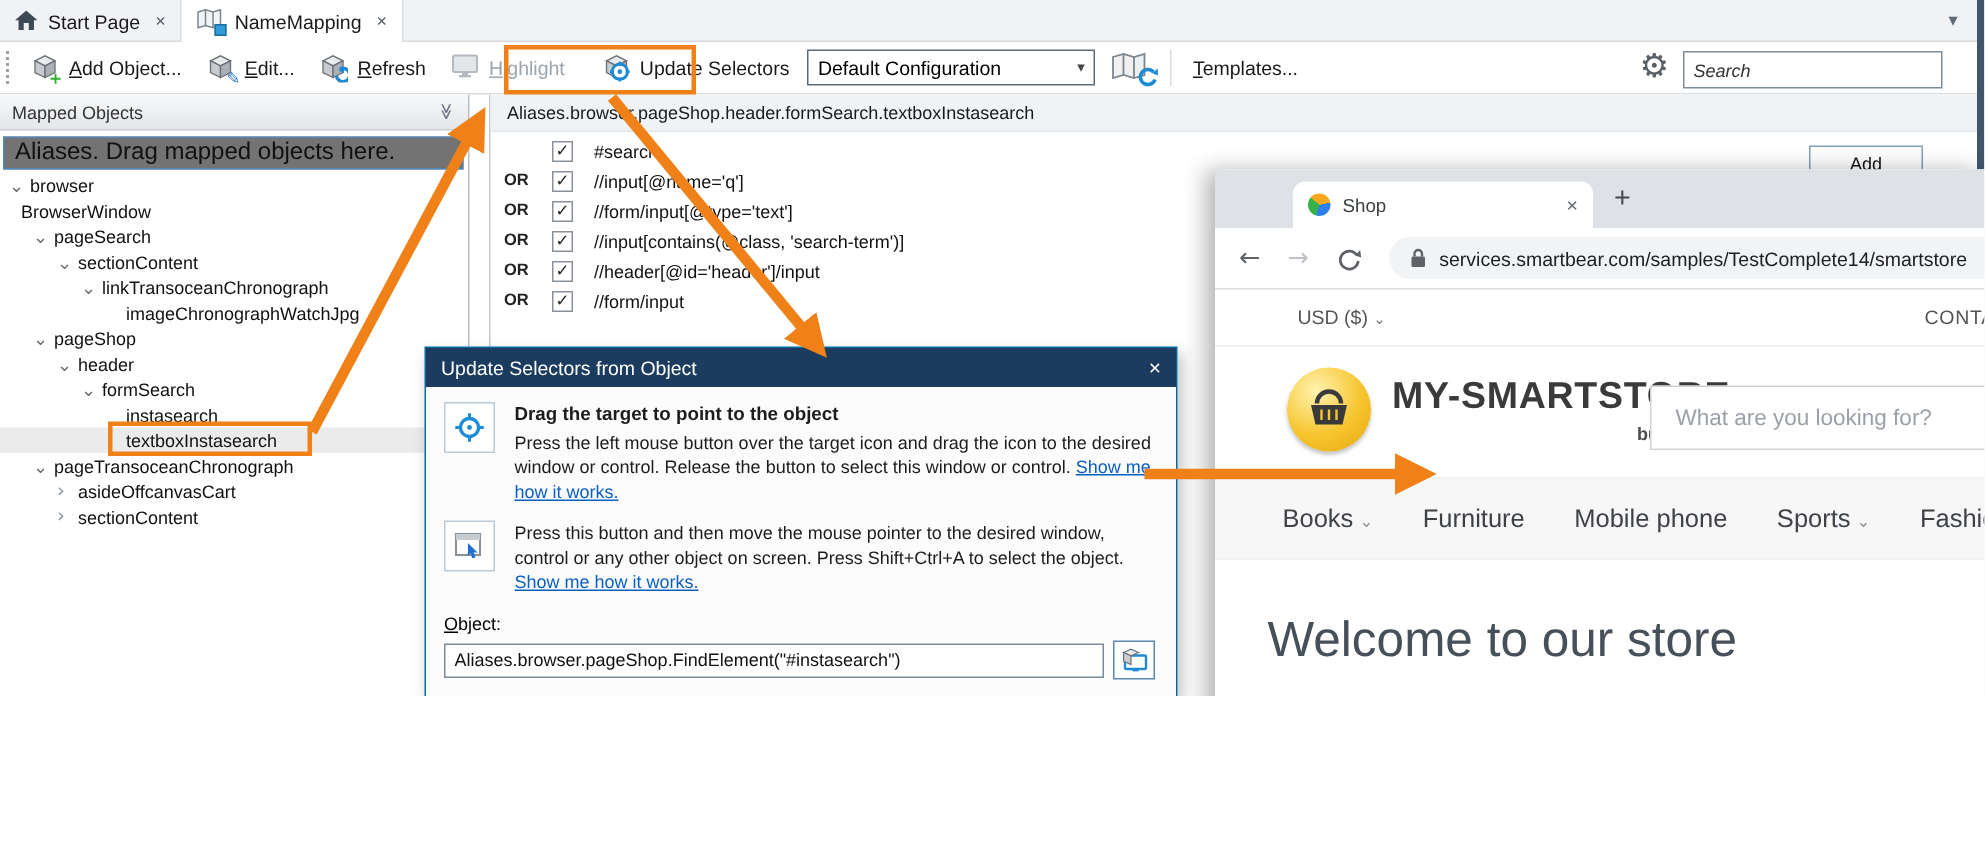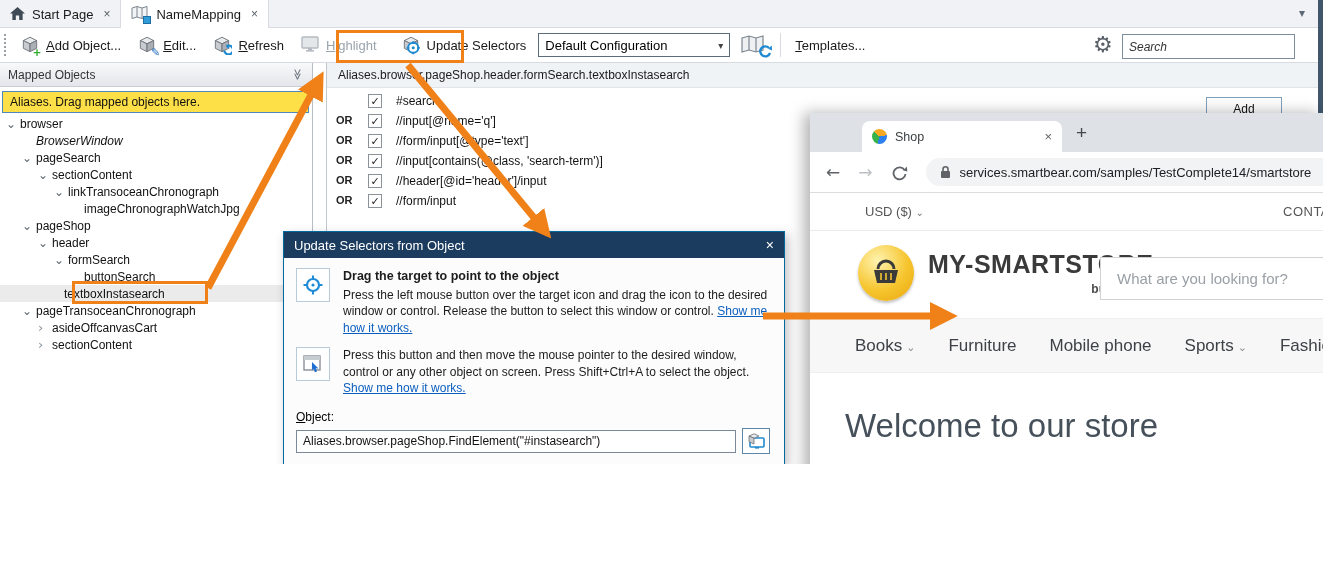--- a/index.html
+++ b/index.html
@@ -42,21 +42,21 @@
   .right-strip { position:absolute; left:1318px; top:0; width:5px; height:113px; background:#41566b; }
 
   
   .left-panel { position:absolute; left:0; top:63px; width:313px; height:508px;
     background:#fff; border-right:1px solid #b9bec4; }
   .lp-header { height:24px; background:linear-gradient(#f8f9fa,#e3e6ea);
     border-bottom:1px solid #c9ced3; display:flex; align-items:center;
     font-size:12px; color:#333; padding:0 8px; }
   .lp-header .chevrons { margin-left:auto; color:#6b7480; font-size:11px; transform:scaleY(0.9); }
   .alias-bar { position:absolute; left:2px; top:28px; width:307px; height:22px;
-    background:#fde047; border:1px solid #4f88b8; font-size:12px; color:#111;
+    background:#737373; border:1px solid #4f88b8; font-size:16px; color:#111;
     display:flex; align-items:center; padding:0 7px; }
   #tree { position:absolute; left:0; top:52px; width:311px; }
   .tree-row { height:17px; display:flex; align-items:center; font-size:12px; color:#111; }
   .tree-row.selected { background:#ebebeb; }
   .expander { width:14px; color:#5f6a73; font-size:12px; line-height:1;
     display:inline-flex; align-items:center; font-family:"DejaVu Sans",sans-serif; }
   .expander.closed { color:#8a949e; font-size:13px; }
 
   
   .main-panel { position:absolute; left:326px; top:63px; width:992px; height:508px;
@@ -300,21 +300,21 @@
       <span class="chevrons uicon" style="transform:rotate(90deg)">≫</span>
     </div>
     <div class="alias-bar">
       <span>Aliases. Drag mapped objects here.</span>
     </div>
     <div id="tree">
         <div class="tree-row" style="padding-left: 6px;">
           <span class="expander open">⌄</span>
           <span>browser</span>
         </div>
-        <div class="tree-row" style="padding-left: 22px; font-style: italic;">
+        <div class="tree-row" style="">
           <span class="expander none"></span>
           <span>BrowserWindow</span>
         </div>
         <div class="tree-row" style="padding-left: 22px;">
           <span class="expander open">⌄</span>
           <span>pageSearch</span>
         </div>
         <div class="tree-row" style="padding-left: 38px;">
           <span class="expander open">⌄</span>
           <span>sectionContent</span>
@@ -334,23 +334,23 @@
         <div class="tree-row" style="padding-left: 38px;">
           <span class="expander open">⌄</span>
           <span>header</span>
         </div>
         <div class="tree-row" style="padding-left: 54px;">
           <span class="expander open">⌄</span>
           <span>formSearch</span>
         </div>
         <div class="tree-row" style="padding-left: 70px;">
           <span class="expander none"></span>
-          <span>buttonSearch</span>
-        </div>
-        <div class="tree-row selected" style="padding-left: 50px;">
+          <span>instasearch</span>
+        </div>
+        <div class="tree-row selected" style="padding-left: 70px;">
           <span class="expander none"></span>
           <span>textboxInstasearch</span>
         </div>
         <div class="tree-row" style="padding-left: 22px;">
           <span class="expander open">⌄</span>
           <span>pageTransoceanChronograph</span>
         </div>
         <div class="tree-row" style="padding-left: 38px;">
           <span class="expander closed">›</span>
           <span>asideOffcanvasCart</span>

